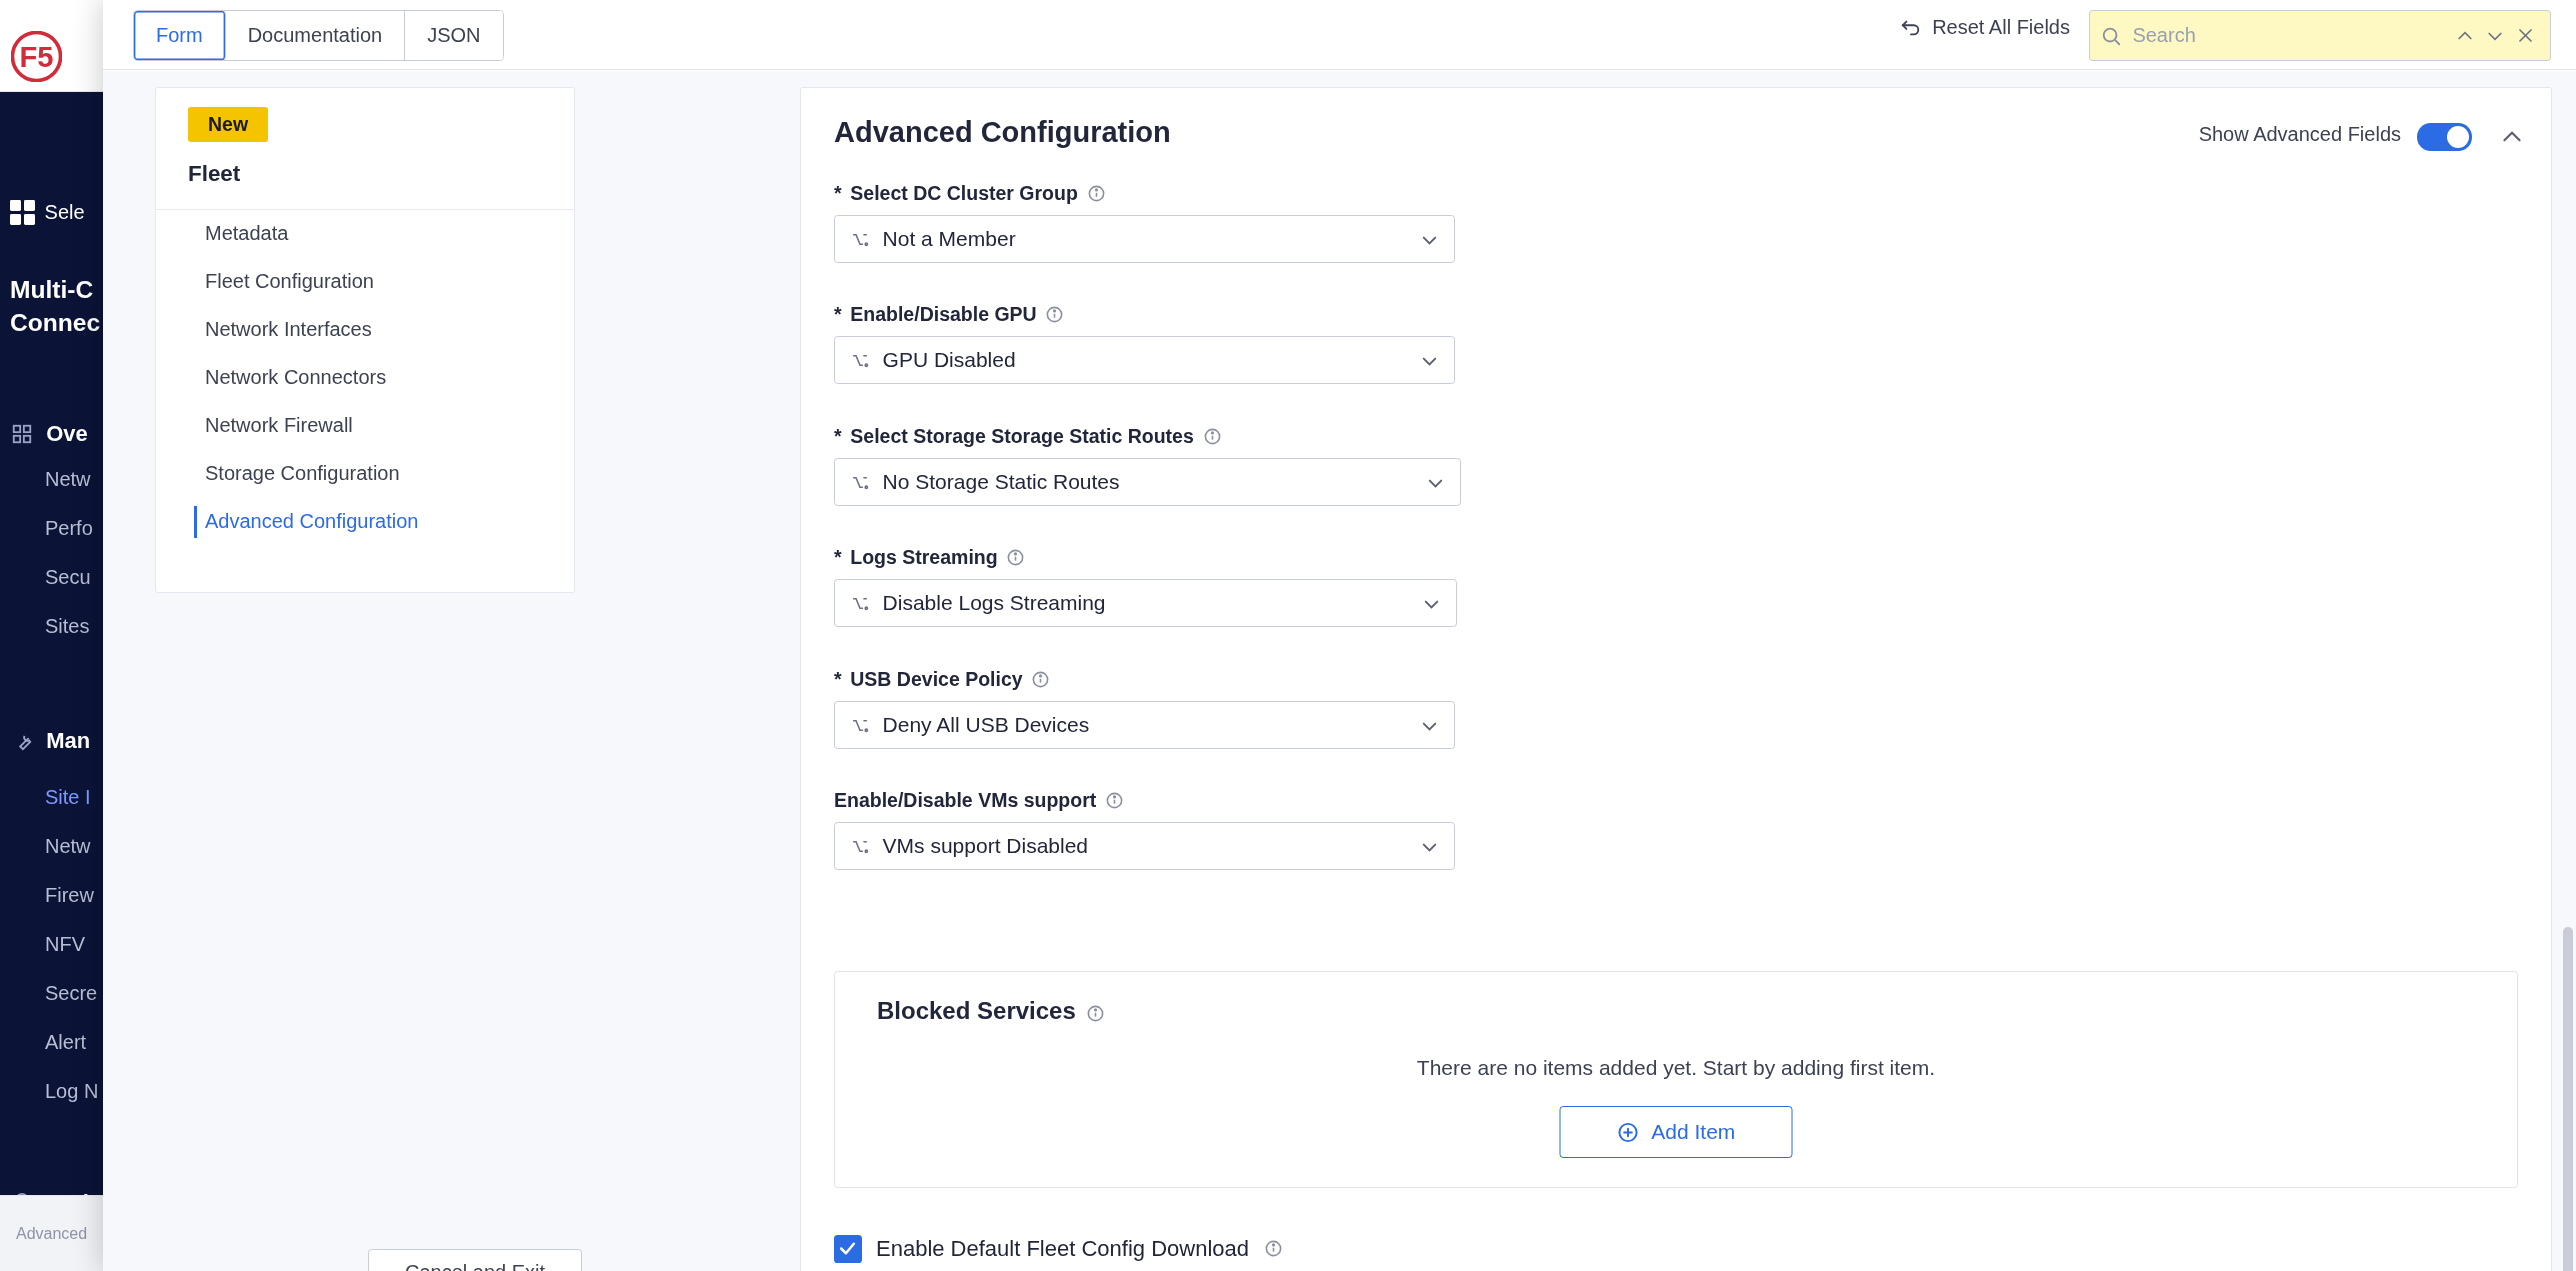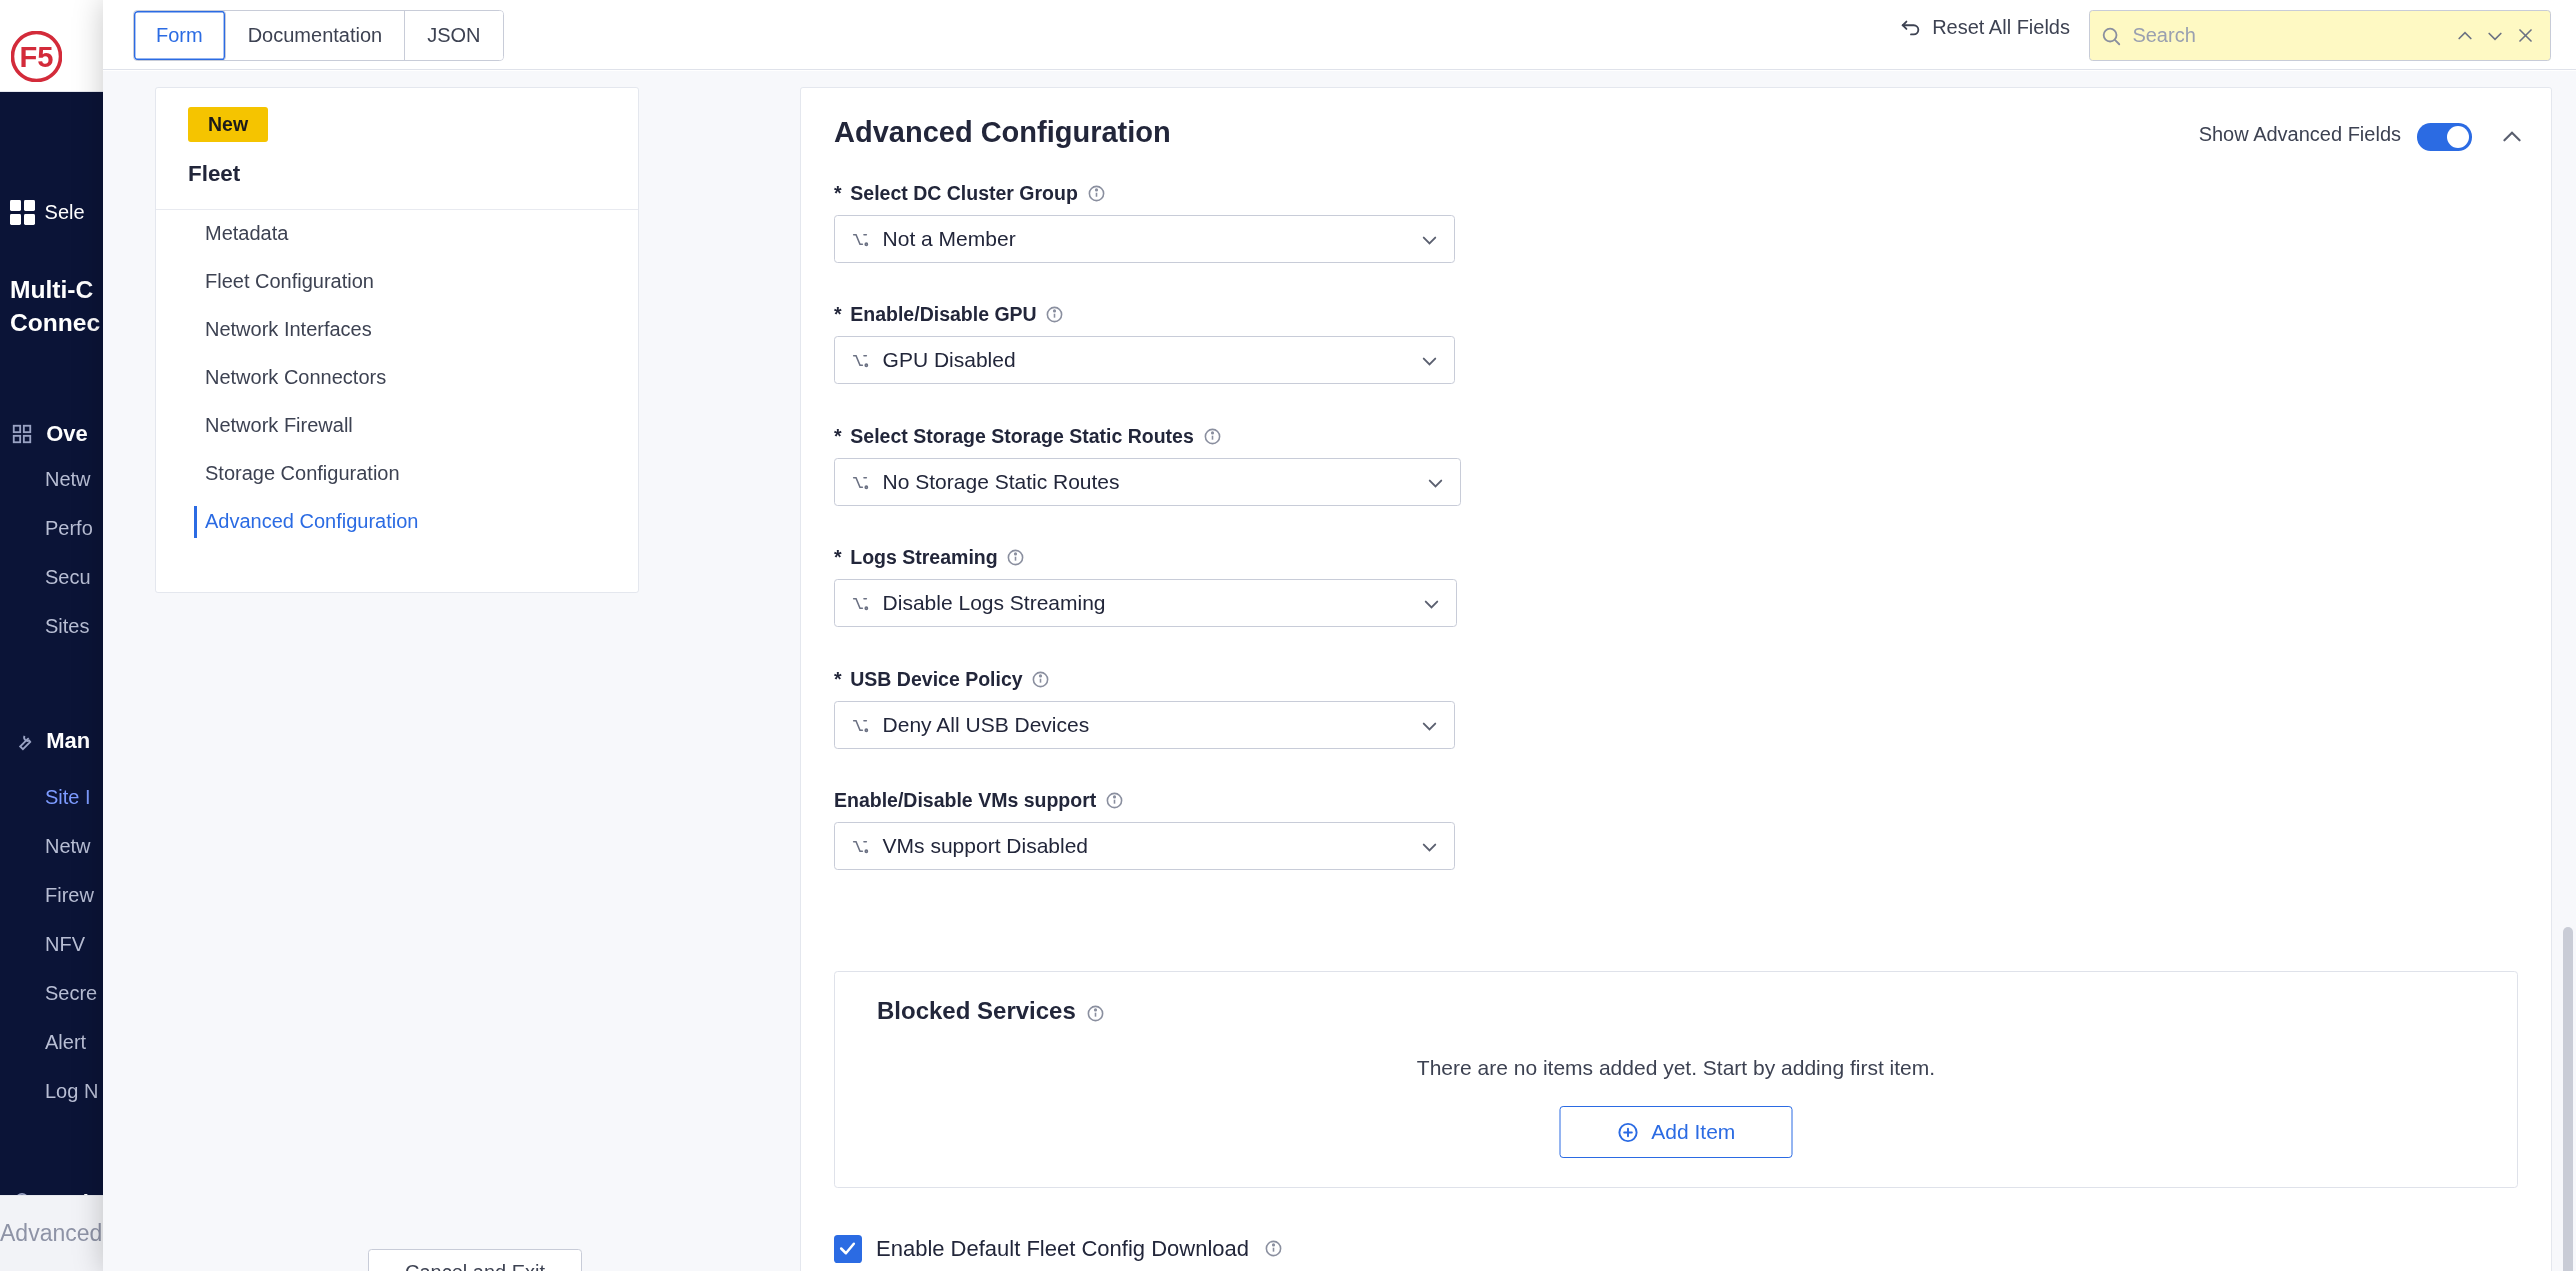--- a/index.html
+++ b/index.html
@@ -31,21 +31,21 @@
     background: #0b1437;
     color: #c9cee0;
   }
   #bg-footer {
     position: absolute; left: 0; bottom: 0; width: 166px; height: 76px;
     background: #f2f3f7;
     border-top: 0.7px solid #e6e8ee;
     display: flex; align-items: center;
   }
   .bg-footer-text {
-    font-size: 23px; color: #8e93a6; 
+    font-size: 16px; color: #8e93a6; padding-left: 16px;
   }
   .bg-selector {
     position: absolute; left: 10px; top: 108px;
     display: flex; align-items: center; gap: 10px;
     color: #ffffff; font-size: 20px;
   }
   .bg-grid-icon {
     width: 24.6px; height: 24.6px;
     display: grid; grid-template-columns: 1fr 1fr; grid-template-rows: 1fr 1fr;
     gap: 3.6px;
@@ -142,21 +142,21 @@
 
   
   #modal-body {
     position: absolute; left: 0; top: 71px; right: 0; bottom: 0;
     background: #f7f8fb;
   }
 
   
   #nav-panel {
     position: absolute; left: 52px; top: 16px;
-    width: 484px; height: 506px;
+    width: 420px; height: 506px;
     background: #ffffff;
     border: 0.7px solid #e4e7ee;
     border-radius: 2.9px;
   }
   #nav-head {
     padding: 19px 0 22px 0;
     border-bottom: 0.7px solid #e8eaf0;
   }
   #new-badge {
     margin-left: 32px;

